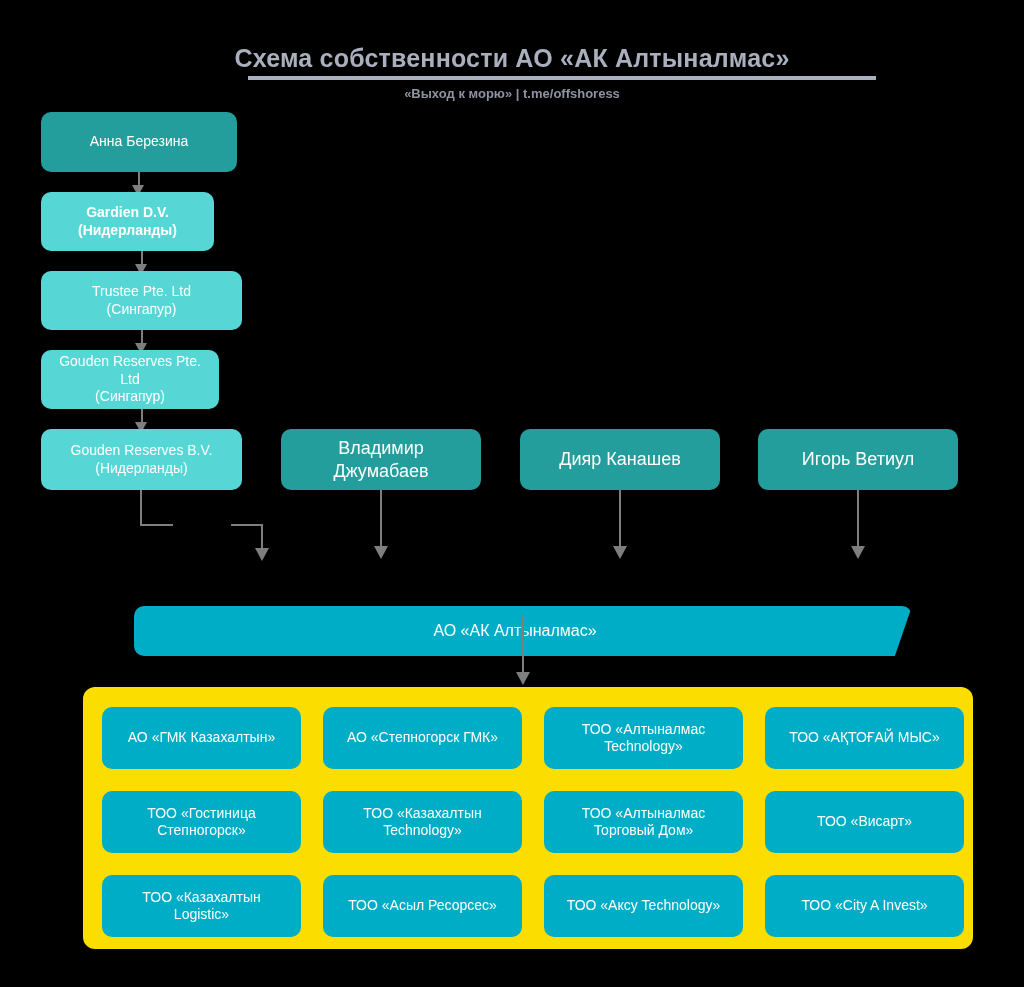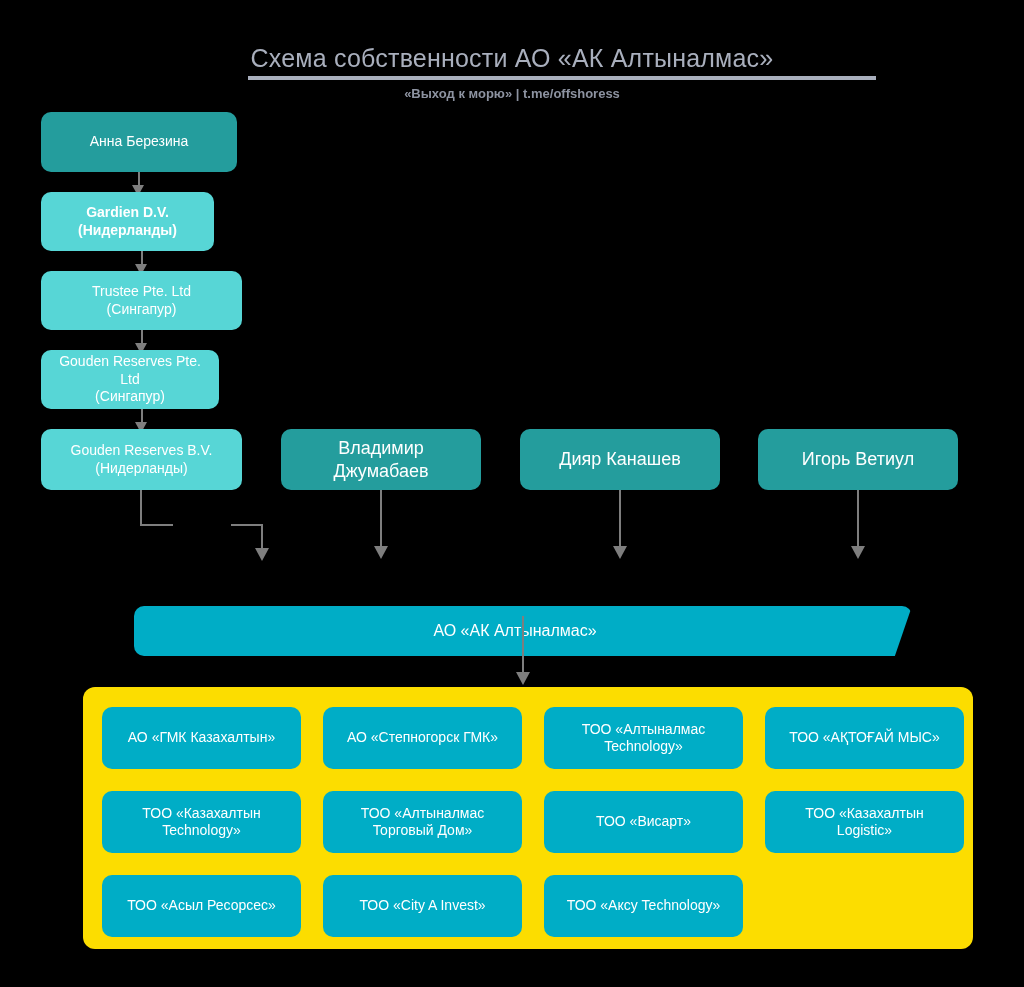--- a/index.html
+++ b/index.html
@@ -20,21 +20,21 @@
   }
 
   
   .title {
     position: absolute;
     left: 0;
     top: 44px;
     width: 1024px;
     text-align: center;
     font-size: 25px;
-    font-weight: normal;
+    font-weight: bold;
     color: #A9AFBD;
     letter-spacing: 0.2px;
     white-space: nowrap;
   }
   .title-rule {
     position: absolute;
     left: 248px;
     top: 76px;
     width: 628px;
     height: 4px;
@@ -201,22 +201,23 @@
 
   <div class="vline" style="left:522px; top:616px; height:62px;"></div>
   <div class="arrow-head" style="left:516px; top:672px;"></div>
 
   <div class="panel"></div>
   <div class="panel-grid">
     <div class="node sub sub-node">АО «ГМК Казахалтын»</div>
     <div class="node sub sub-node">АО «Степногорск ГМК»</div>
     <div class="node sub sub-node">ТОО «Алтыналмас<br>Technology»</div>
     <div class="node sub sub-node">ТОО «АҚТОҒАЙ МЫС»</div>
+    <div class="node sub sub-node">ТОО «Гостиница<br>Степногорск»</div>
     <div class="node sub sub-node">ТОО «Казахалтын<br>Technology»</div>
     <div class="node sub sub-node">ТОО «Алтыналмас<br>Торговый Дом»</div>
     <div class="node sub sub-node">ТОО «Висарт»</div>
     <div class="node sub sub-node">ТОО «Казахалтын<br>Logistic»</div>
     <div class="node sub sub-node">ТОО «Асыл Ресорсес»</div>
+    <div class="node sub sub-node">ТОО  «Аксу Technology»</div>
     <div class="node sub sub-node">ТОО «City A Invest»</div>
-    <div class="node sub sub-node">ТОО  «Аксу Technology»</div>
   </div>
 
 </div>
 
 </body></html>

